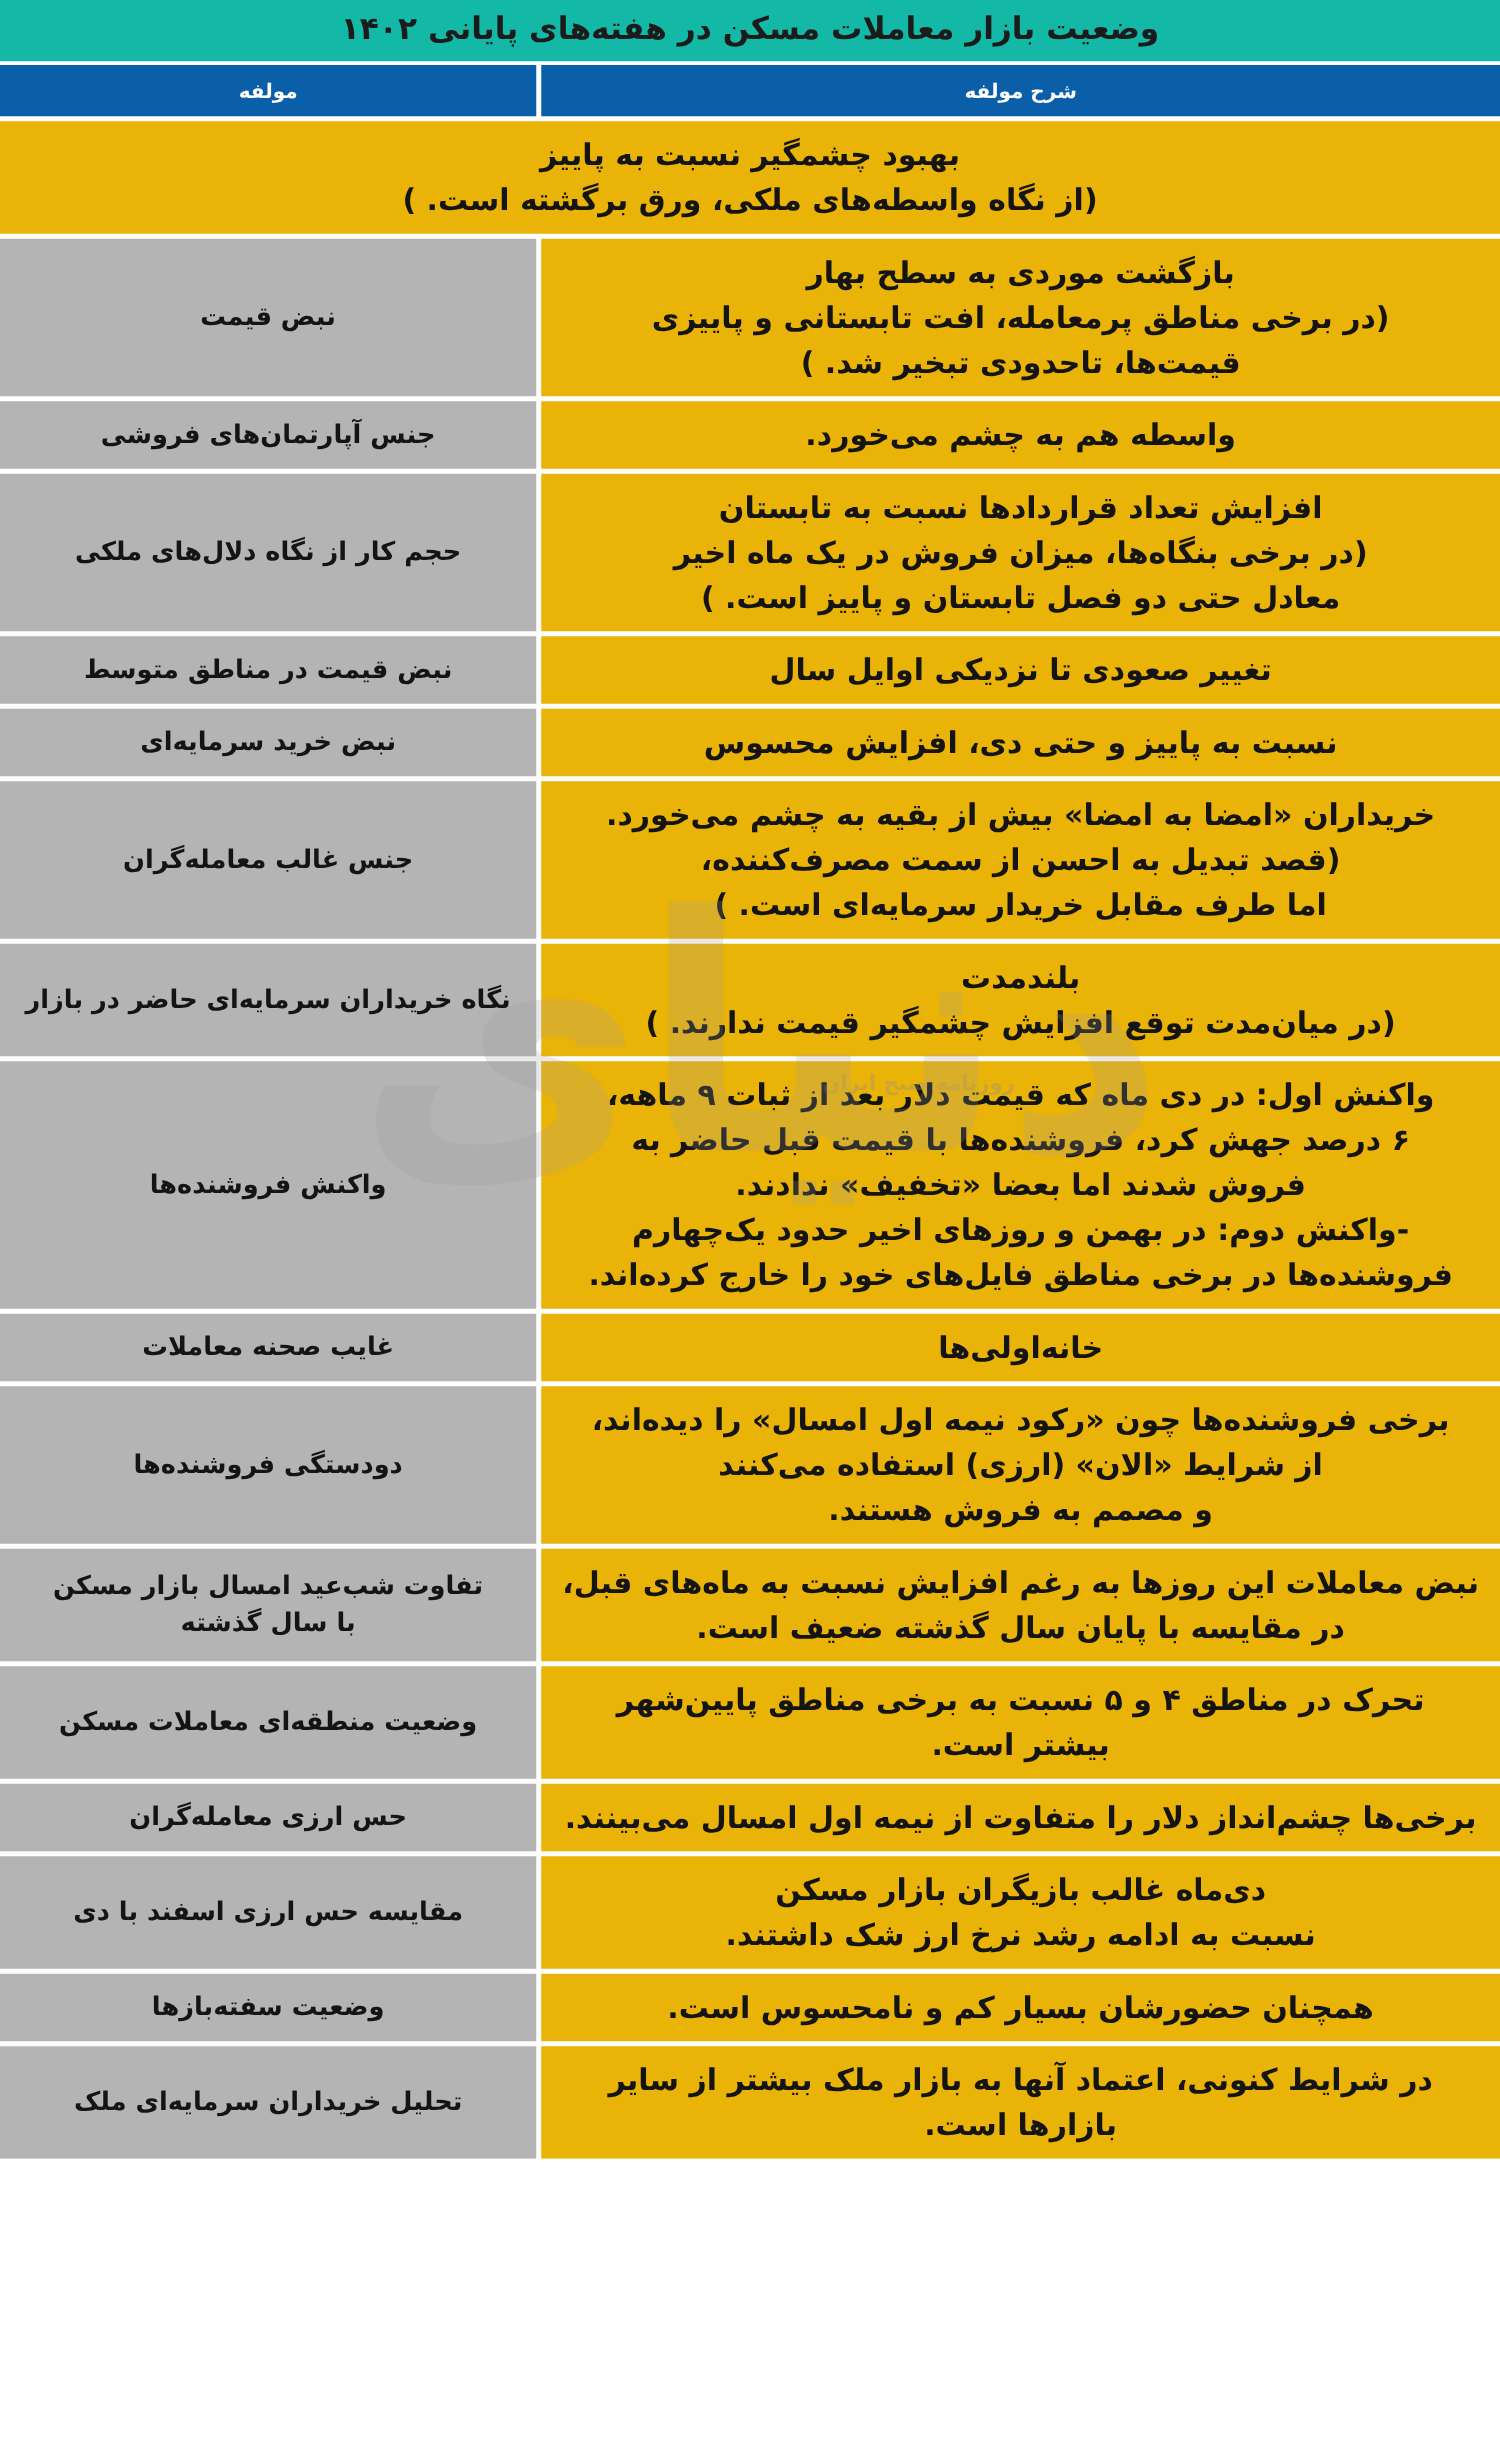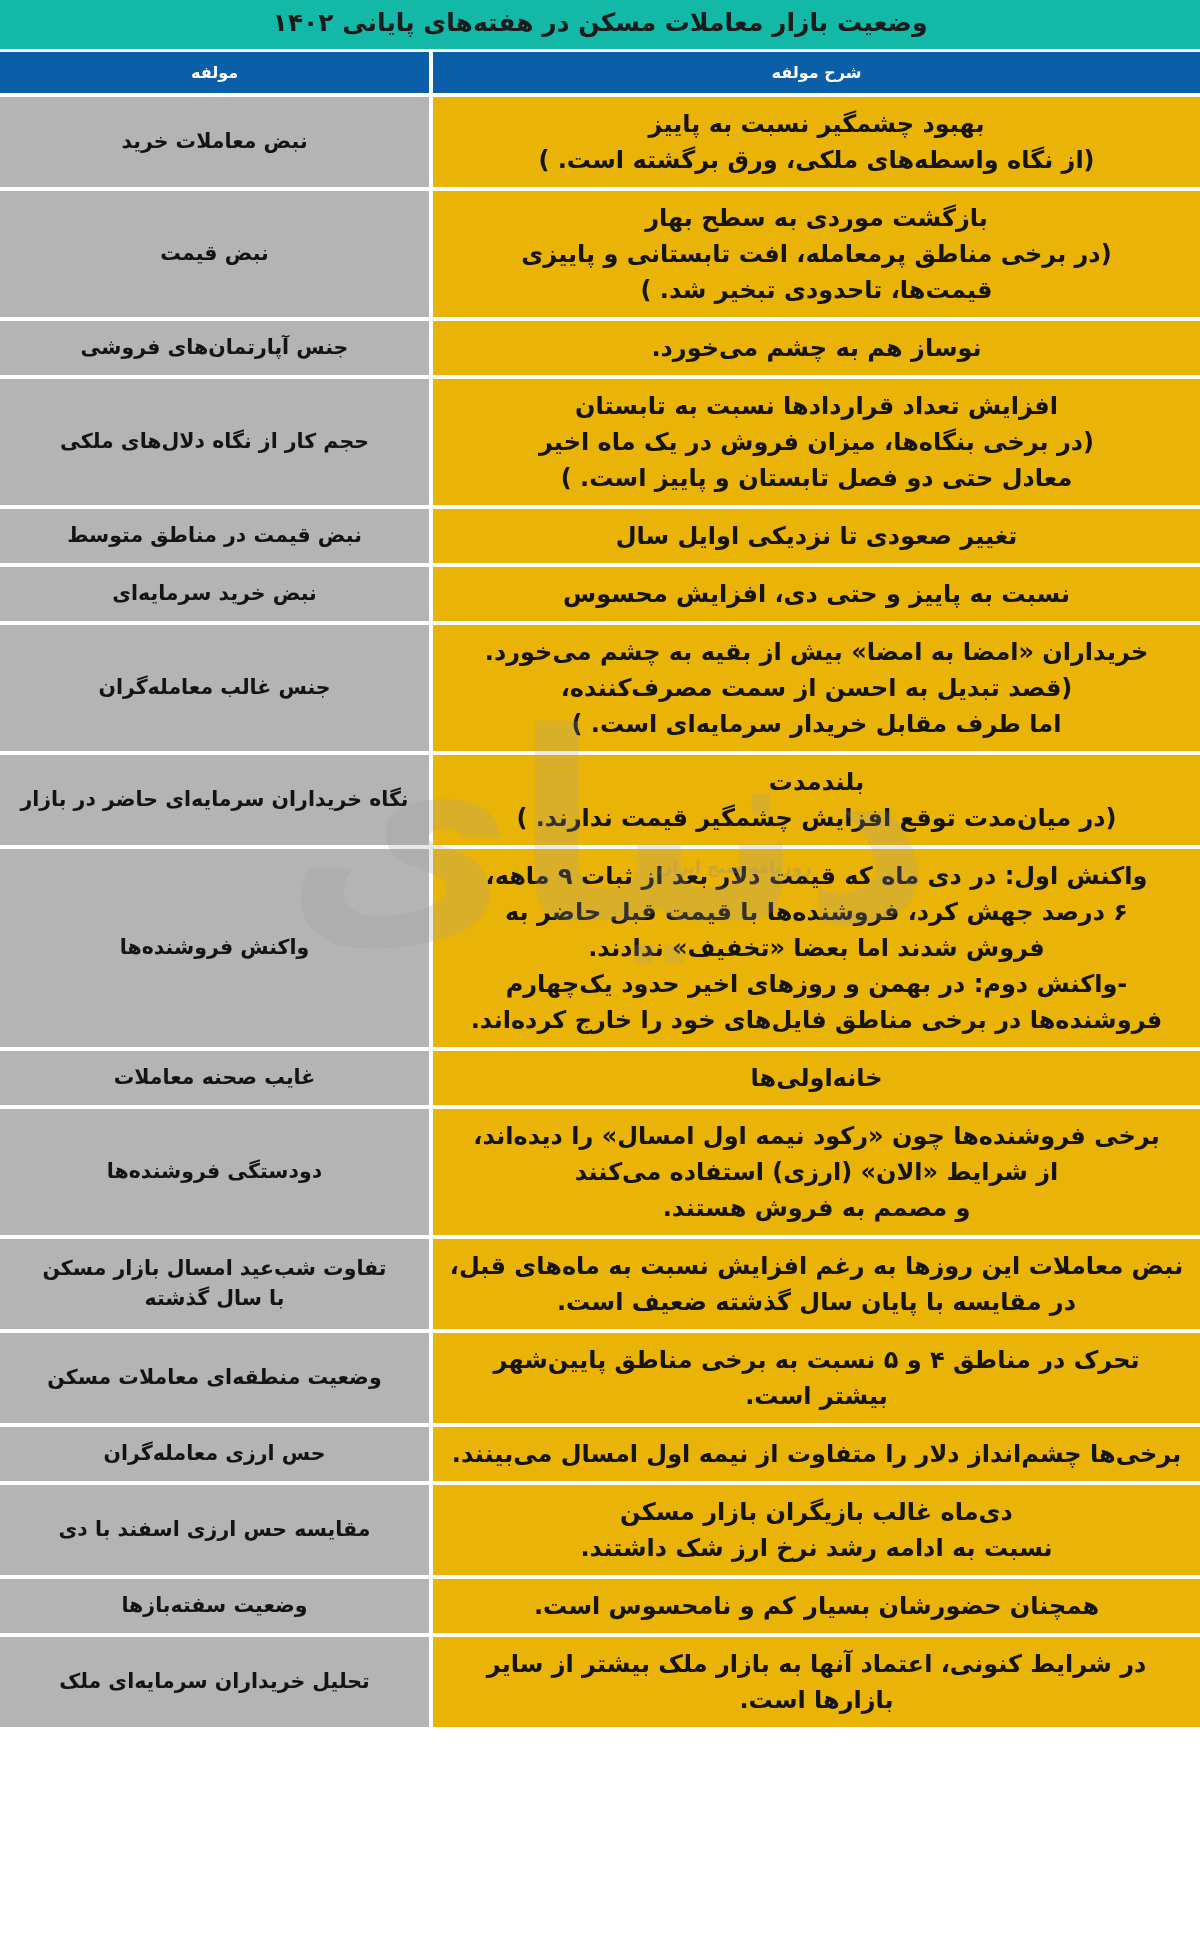--- a/index.html
+++ b/index.html
@@ -134,44 +134,39 @@
   </div>
 
   <div class="rows" id="table-body">
       <div class="row">
         <div class="cell cell-desc col-desc">
           <div class="lines">
             <span class="ln">بهبود چشمگیر نسبت به پاییز</span>
             <span class="ln">(از نگاه واسطه‌های ملکی، ورق برگشته است. )</span>
           </div>
         </div>
-        <div class="cell cell-key col-key">
-          <div class="lines">
-            <span class="ln">نبض معاملات خرید</span>
-          </div>
-        </div>
       </div>
       <div class="row">
         <div class="cell cell-desc col-desc">
           <div class="lines">
             <span class="ln">بازگشت موردی به سطح بهار</span>
             <span class="ln">(در برخی مناطق پرمعامله، افت تابستانی و پاییزی</span>
             <span class="ln">قیمت‌ها، تاحدودی تبخیر شد. )</span>
           </div>
         </div>
         <div class="cell cell-key col-key">
           <div class="lines">
             <span class="ln">نبض قیمت</span>
           </div>
         </div>
       </div>
       <div class="row">
         <div class="cell cell-desc col-desc">
           <div class="lines">
-            <span class="ln">نوساز هم به چشم می‌خورد.</span>
+            <span class="ln">واسطه هم به چشم می‌خورد.</span>
           </div>
         </div>
         <div class="cell cell-key col-key">
           <div class="lines">
             <span class="ln">جنس آپارتمان‌های فروشی</span>
           </div>
         </div>
       </div>
       <div class="row">
         <div class="cell cell-desc col-desc">

